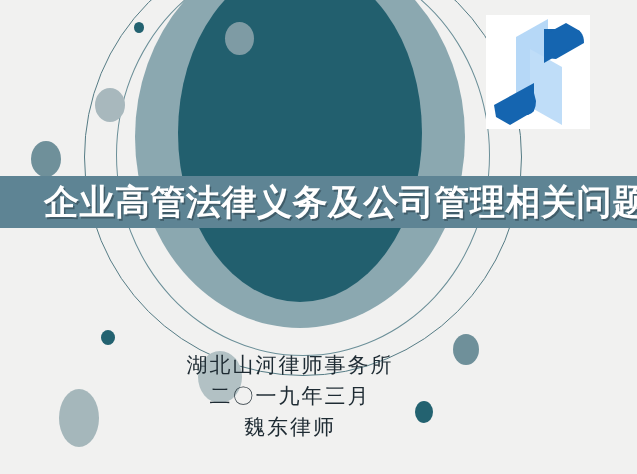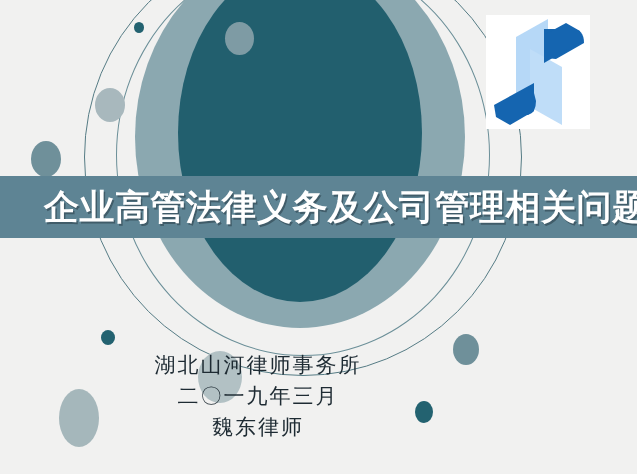--- a/index.html
+++ b/index.html
@@ -82,21 +82,21 @@
     height: 114px;
     background: #ffffff;
   }
   .logo-svg { display: block; width: 100%; height: 100%; }
   
   .title-band {
     position: absolute;
     left: 0;
     top: 176px;
     width: 637px;
-    height: 62px;
+    height: 52px;
     background: #5e8494;
     display: flex;
     align-items: center;
   }
   .title-text {
     margin: 0 0 0 44px;
     color: #ffffff;
     font-size: 35px;
     font-weight: bold;
     letter-spacing: 0.5px;
@@ -110,20 +110,21 @@
     position: absolute;
     left: 0;
     top: 350px;
     width: 516px;
     text-align: center;
     color: #1e2b33;
     font-family: "DejaVu Serif", "Liberation Serif", serif;
     font-size: 21px;
     line-height: 1.48;
     letter-spacing: 2px;
+    padding-left: 32px;
   }
   .subtitle div { white-space: nowrap; }
 </style>
 </head>
 <body>
 
 <div id="slide">
 
   <div class="bg-layer">
     <div class="ell ring-outer"></div>

